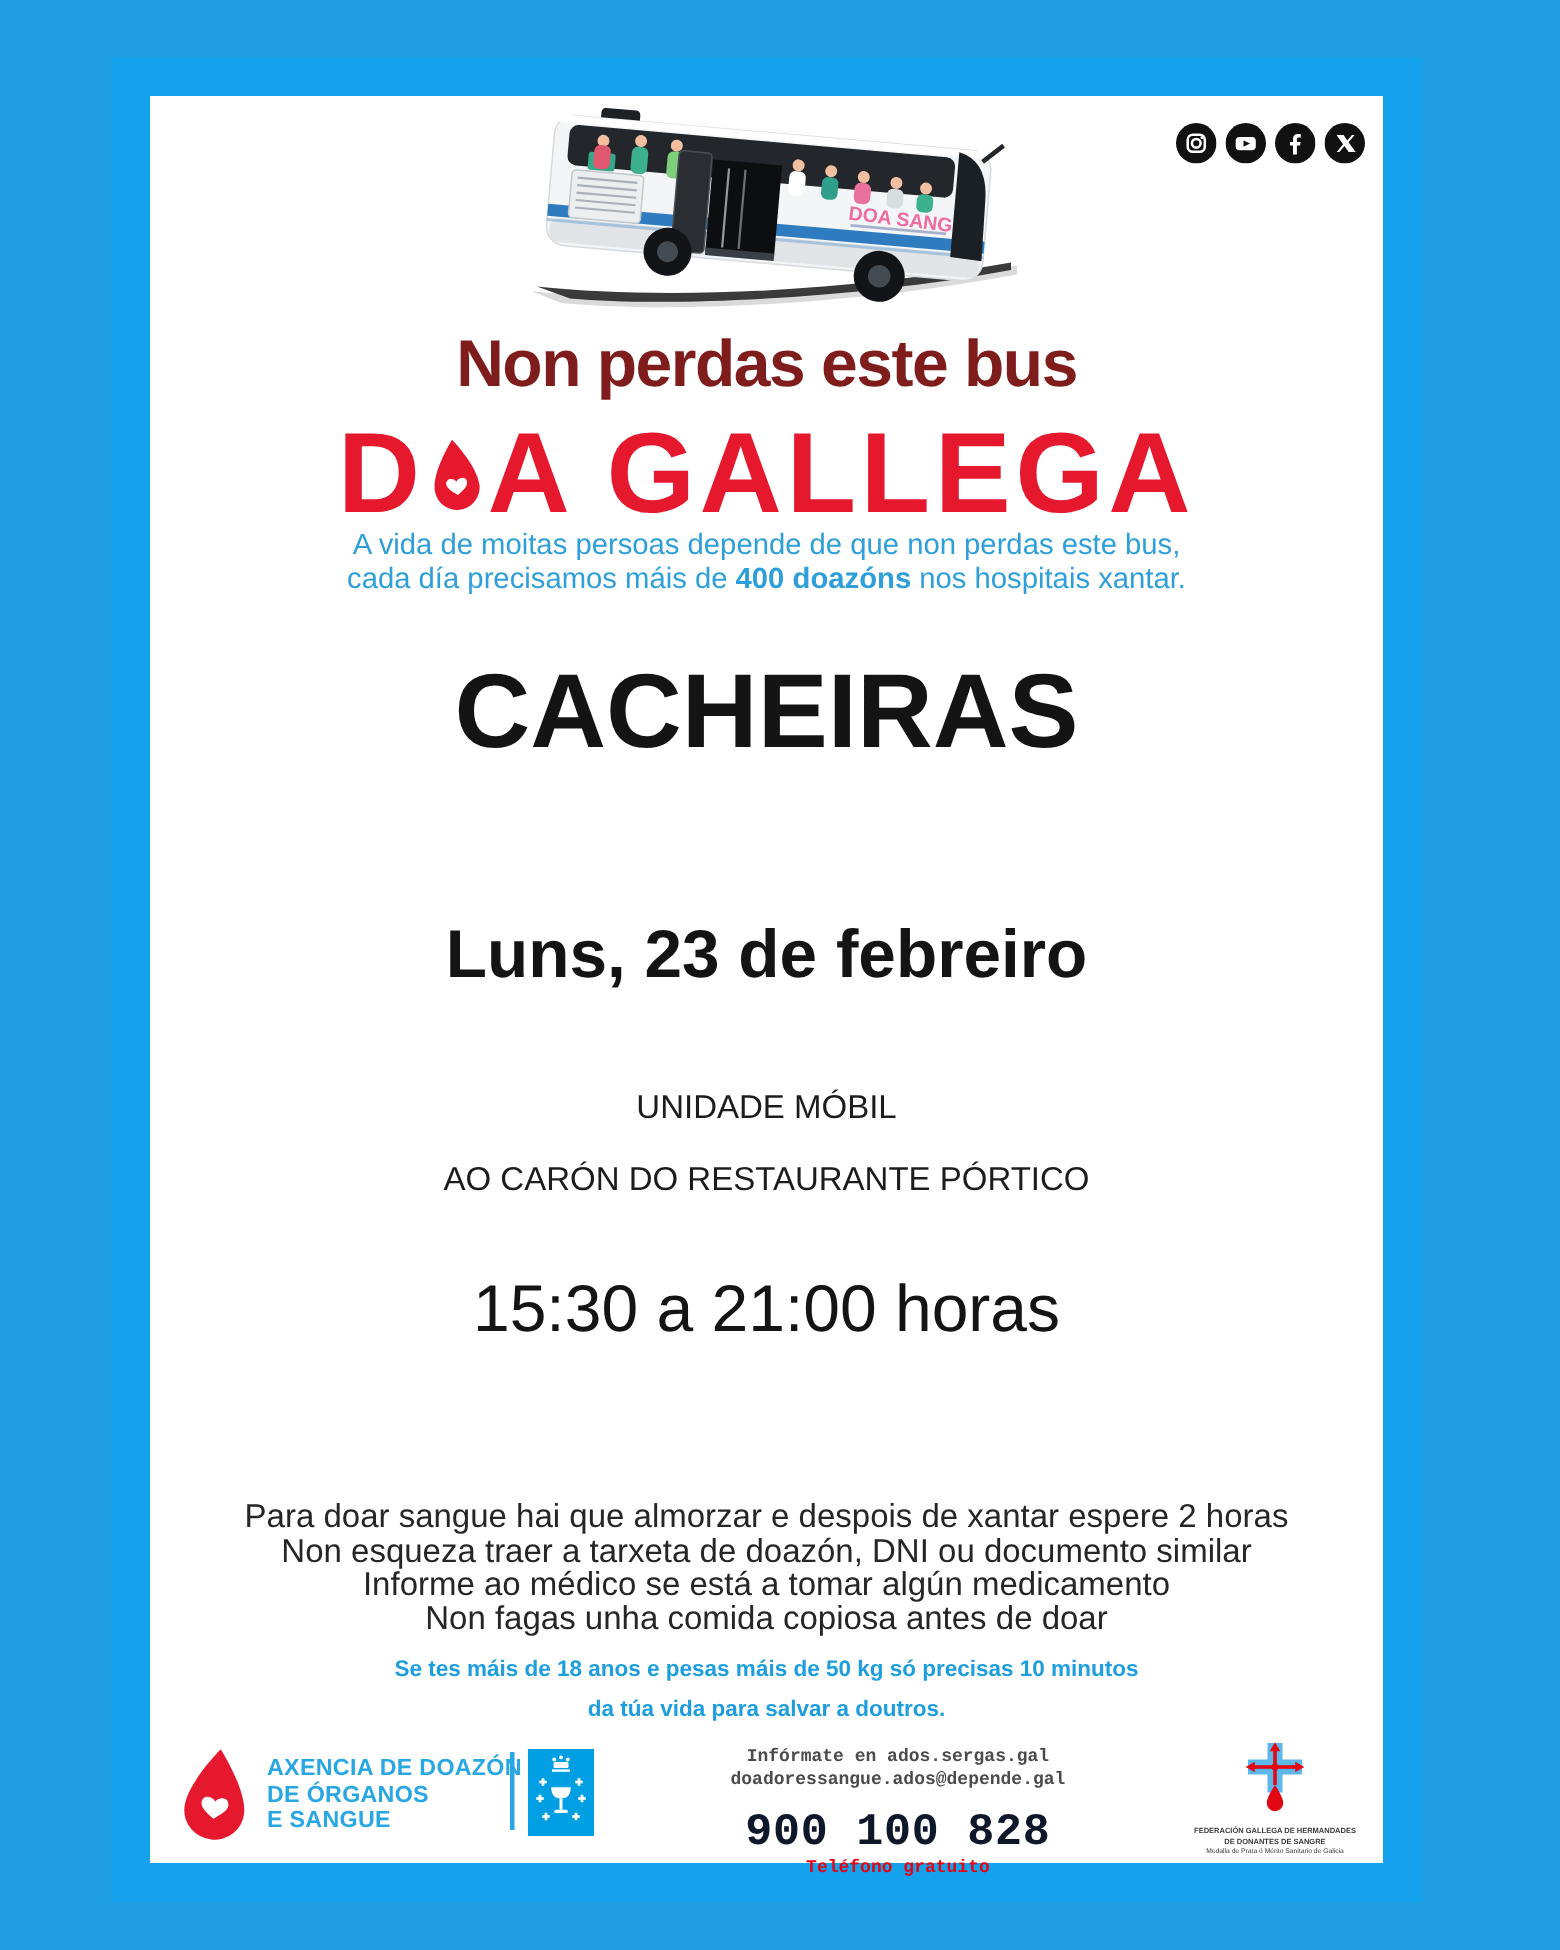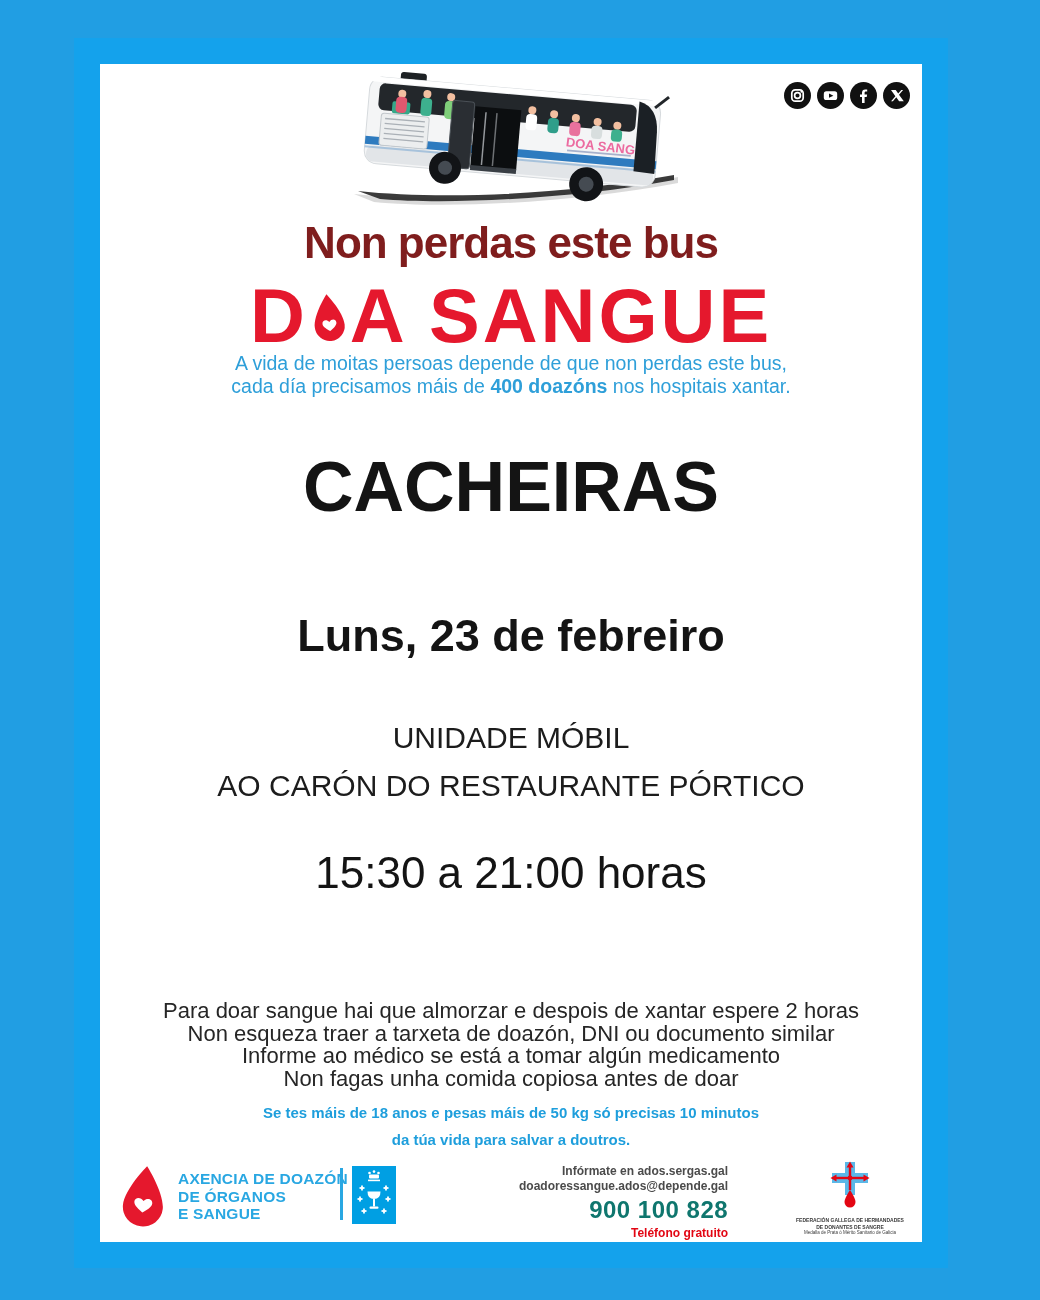--- a/index.html
+++ b/index.html
@@ -32,46 +32,46 @@
     color:#E5182D; letter-spacing:3px; white-space:nowrap;
   }
   .brand .drop-inline { display:inline-block; vertical-align:-4px; margin:0 3px; }
 
   .subtitle {
     top:288px; font-size:19.5px; line-height:23px; color:#2E9FD9; font-weight:400;
   }
   .subtitle b { font-weight:700; }
 
   .loc-title {
-    top:383px; font-size:70px; line-height:80px; font-weight:700;
+    top:370px; font-size:70px; line-height:80px; font-weight:700;
     color:#141414; letter-spacing:0px;
   }
   .date-line {
     top:542px; font-size:45px; line-height:60px; font-weight:700; color:#141414;
   }
   .venue {
-    top:650px; font-size:30px; line-height:48px; font-weight:400; color:#1c1c1c;
+    top:650px; font-size:22px; line-height:48px; font-weight:400; color:#1c1c1c;
   }
   .time-line {
     top:780px; font-size:44px; line-height:58px; font-weight:400; color:#141414;
   }
   .instructions {
     top:936px; font-size:22px; line-height:22.5px; color:#262626; font-weight:400;
   }
   .highlight {
     top:1035px; font-size:15px; line-height:27px; font-weight:700; color:#1E9EDC;
   }
 
   
   .agency-text { position:absolute; left:78px; top:1106px; text-align:left;
     color:#29A7E2; font-size:15.5px; line-height:17.5px; font-weight:700; letter-spacing:.2px; }
   .footer-divider { position:absolute; left:240px; top:1104px; width:3px; height:52px; background:#29A7E2; }
-  .contact { position:absolute; left:419px; top:1100px; text-align:right; }
+  .contact { position:absolute; left:387px; top:1100px; text-align:center;font-family:Liberation Mono, monospace; }
   .contact .info { font-size:12px; line-height:15px; font-weight:700; color:#4B4B4B; }
-  .contact .phone { font-size:24px; line-height:32px; font-weight:700; color:#0f766e; letter-spacing:.5px; margin-top:0; }
+  .contact .phone { font-size:30px; line-height:32px; font-weight:700; color:#0f172a; letter-spacing:.5px; margin-top:12px; }
   .contact .note { font-size:12px; line-height:14px; font-weight:700; color:#E20613; }
   .federation { position:absolute; left:640px; top:1097px; width:220px; text-align:center; }
   .federation .fed-lines { margin-top:2px; color:#3a3a3a; }
   .federation .l1 { font-size:5px; line-height:6.5px; font-weight:700; }
   .federation .l2 { font-size:4.5px; line-height:6px; font-weight:400; }
 </style>
 </head>
 <body>
 
 <div class="card">
@@ -174,21 +174,21 @@
   </div>
 
   <div class="center headline">Non perdas este bus</div>
 
   <div class="center brand">
     <span>D</span><span class="drop-inline"><svg width="36" height="54" viewBox="0 0 36 54">
         <g transform="rotate(-6 18 27)">
           <path d="M18,2 C18,2 3,21 3,34 a15,15 0 0 0 30,0 C33,21 18,2 18,2 Z" fill="#E5182D"></path>
           <path d="M18,30 c-2.4,-3.2 -7,-2.6 -7,1.2 0,3.2 4.4,5.9 7,7.9 2.6,-2 7,-4.7 7,-7.9 0,-3.8 -4.6,-4.4 -7,-1.2 Z" fill="#fff"></path>
         </g>
-      </svg></span><span>A SANGUE</span>
+      </svg></span><span>A GALLEGA</span>
   </div>
 
   <div class="center subtitle">
     <div>A vida de moitas persoas depende de que non perdas este bus,</div>
     <div><span>cada día precisamos máis de </span><b>400 doazóns</b><span> nos hospitais xantar.</span></div>
   </div>
 
   <div class="center loc-title">CACHEIRAS</div>
 
   <div class="center date-line">Luns, 23 de febreiro</div>

